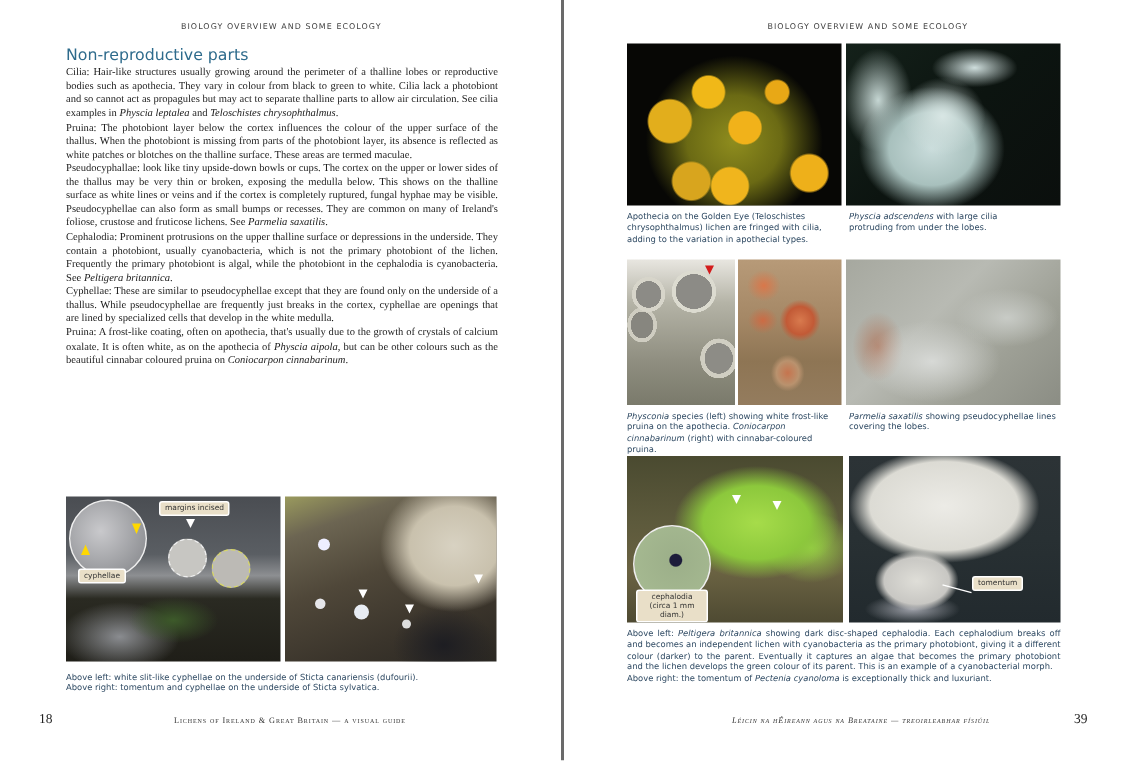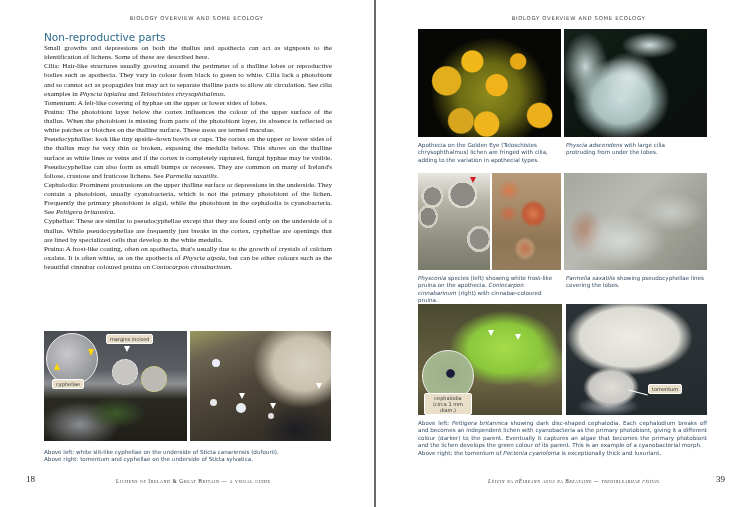--- a/index.html
+++ b/index.html
@@ -1,18 +1,18 @@
 <!DOCTYPE html>
 <html><head>
 <meta charset="utf-8">
 <style>
   html,body{margin:0;padding:0;background:#fff;}
   body{width:750px;height:507px;position:relative;overflow:hidden;font-family:"DejaVu Serif",serif;color:#222;}
   .page{position:absolute;top:0;height:507px;background:#fff;}
-  .page.left{left:0;width:375px;padding-left:18px;}
+  .page.left{left:0;width:375px;}
   .page.right{left:376px;width:374px;padding-left:31px;}
   .spine{position:absolute;left:374px;top:0;width:2px;height:507px;background:#6a6a6a;}
   .running-head{position:absolute;top:15px;left:0;width:100%;text-align:center;font-family:"DejaVu Sans",sans-serif;font-size:5.3px;letter-spacing:0.7px;color:#444;}
   .section-title{position:absolute;left:44px;top:31px;font-family:"DejaVu Sans",sans-serif;font-size:10.5px;color:#2e6b8c;}
   .body-text{position:absolute;left:44px;top:44px;width:288px;font-family:"Liberation Serif",serif;font-size:7.05px;line-height:9.12px;text-align:justify;color:#1b1b1b;}
   .body-text p{margin:0;}
   .body-text b{font-weight:normal;}
   .body-text i{}
   .photo{position:absolute;overflow:hidden;}
   .caption{position:absolute;font-family:"DejaVu Sans",sans-serif;font-size:5.6px;line-height:7.4px;color:#2f4a63;}
@@ -27,23 +27,21 @@
   .circle-inset{position:absolute;border-radius:50%;border:1.5px solid #eee;overflow:hidden;}
 </style>
 </head>
 <body>
 
 <div class="page left">
   <div class="running-head">BIOLOGY OVERVIEW AND SOME ECOLOGY</div>
   <div class="section-title">Non-reproductive parts</div>
 
   <div class="body-text">
-    <p><span>Small growths and depressions on both the thallus and apothecia can act as signposts to the identification of lichens. Some of these are described here.</span></p>
     <p><b>Cilia:</b><span> Hair-like structures usually growing around the perimeter of a thalline lobes or reproductive bodies such as apothecia. They vary in colour from black to green to white. Cilia lack a photobiont and so cannot act as propagules but may act to separate thalline parts to allow air circulation. See cilia examples in </span><i>Physcia leptalea</i><span> and </span><i>Teloschistes chrysophthalmus</i><span>.</span></p>
-    <p><b>Tomentum:</b><span> A felt-like covering of hyphae on the upper or lower sides of lobes.</span></p>
     <p><b>Pruina:</b><span> The photobiont layer below the cortex influences the colour of the upper surface of the thallus. When the photobiont is missing from parts of the photobiont layer, its absence is reflected as white patches or blotches on the thalline surface. These areas are termed maculae.</span></p>
     <p><b>Pseudocyphallae:</b><span> look like tiny upside-down bowls or cups. The cortex on the upper or lower sides of the thallus may be very thin or broken, exposing the medulla below. This shows on the thalline surface as white lines or veins and if the cortex is completely ruptured, fungal hyphae may be visible. Pseudocyphellae can also form as small bumps or recesses. They are common on many of Ireland's foliose, crustose and fruticose lichens. See </span><i>Parmelia saxatilis</i><span>.</span></p>
     <p><b>Cephalodia:</b><span> Prominent protrusions on the upper thalline surface or depressions in the underside. They contain a photobiont, usually cyanobacteria, which is not the primary photobiont of the lichen. Frequently the primary photobiont is algal, while the photobiont in the cephalodia is cyanobacteria. See </span><i>Peltigera britannica</i><span>.</span></p>
     <p><b>Cyphellae:</b><span> These are similar to pseudocyphellae except that they are found only on the underside of a thallus. While pseudocyphellae are frequently just breaks in the cortex, cyphellae are openings that are lined by specialized cells that develop in the white medulla.</span></p>
     <p><b>Pruina:</b><span> A frost-like coating, often on apothecia, that's usually due to the growth of crystals of calcium oxalate. It is often white, as on the apothecia of </span><i>Physcia aipola</i><span>, but can be other colours such as the beautiful cinnabar coloured pruina on </span><i>Coniocarpon cinnabarinum</i><span>.</span></p>
   </div>
 
   <div class="photo" style="left:44px;top:331px;width:143px;height:110px;background:
        radial-gradient(ellipse 30% 20% at 50% 75%, #3d5a2a 0%, transparent 70%),
        radial-gradient(ellipse 40% 30% at 25% 85%, #8a8c90 0%, transparent 70%),

